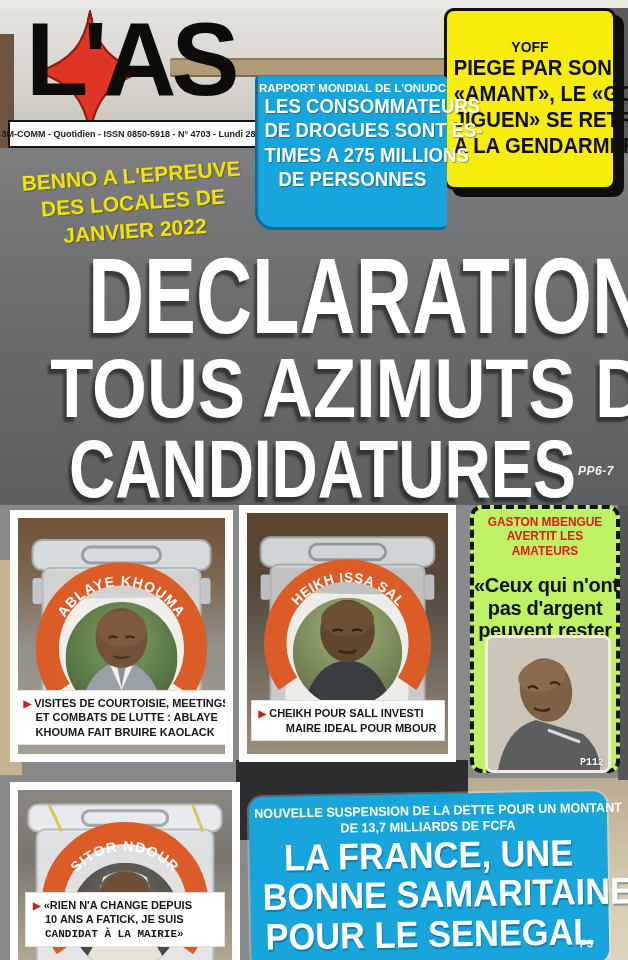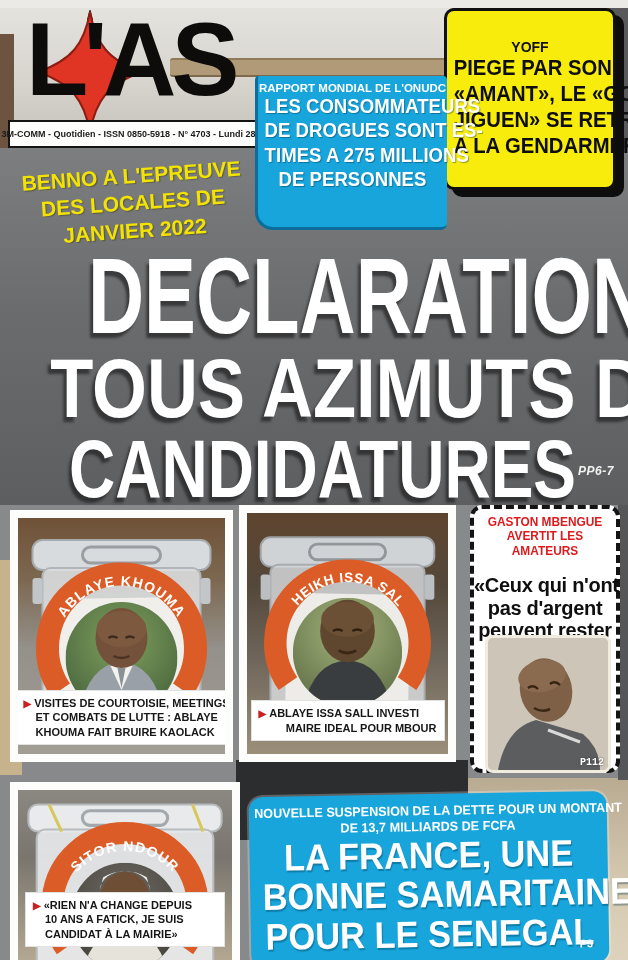--- a/index.html
+++ b/index.html
@@ -78,21 +78,21 @@
   .bullet{color:#c92121;font-size:10px;margin-right:3px;}
 
   .card1{left:10px;top:510px;width:223px;height:252px;}
   .ph1{background:linear-gradient(180deg,#6f5238 0%,#7c6850 26%,#94908a 55%,#a29e95 100%);}
   .card2{left:239px;top:505px;width:217px;height:257px;}
   .ph2{background:linear-gradient(180deg,#5e442e 0%,#54483a 30%,#6e655a 60%,#9c8f7a 100%);}
   .card3{left:10px;top:782px;width:230px;height:186px;}
   .ph3{background:linear-gradient(180deg,#8b8781 0%,#7a766f 40%,#b3a791 100%);}
 
   
-  .gaston-box{left:470px;top:505px;width:150px;height:268px;background:#ffffff;
+  .gaston-box{left:470px;top:505px;width:150px;height:268px;background:#bef264;
               border:4px dashed #141414;border-radius:12px;box-sizing:border-box;
               text-align:center;padding-top:6px;}
   .gaston-kicker{font-size:12.5px;line-height:1.15;font-weight:bold;color:#df1a1c;
                  transform:scaleX(.95);}
   .gaston-quote{margin-top:16px;}
   .gaston-quote span{display:block;font-size:20px;line-height:1.12;font-weight:bold;
                      color:#0f0f0f;letter-spacing:-.3px;white-space:nowrap;}
   .gaston-photo{position:absolute;left:11px;top:126px;width:120px;height:132px;
                 border-radius:8px;border:3px solid #f0ece0;overflow:hidden;
                 background:linear-gradient(160deg,#d8d2c6 0%,#c9c2b4 40%,#b5ad9e 100%);}
@@ -238,21 +238,21 @@
           <ellipse cx="103" cy="106" rx="27" ry="18" fill="#6b5036"></ellipse>
           <path d="M88,118 q5,-3 10,0 M108,118 q5,-3 10,0" stroke="#2e2012" stroke-width="2.5" fill="none"></path>
           <path d="M94,138 q9,5 18,0" stroke="#3a2817" stroke-width="3" fill="none"></path>
         </g>
         <path d="M42,172 A74,74 0 1 1 164,172" fill="none" stroke="#db5c26" stroke-width="23"></path>
         <text font-size="14" font-weight="bold" fill="#ffffff" letter-spacing="0.5">
           <textPath href="#arcTextB" startOffset="50%" text-anchor="middle">CHEIKH ISSA SALL</textPath>
         </text>
       </svg>
       <div class="caption" style="bottom:14px;width:178px;">
-        <p><span class="bullet">▶</span><span>ABLAYE ISSA SALL INVESTI</span></p>
+        <p><span class="bullet">▶</span><span>CHEIKH POUR SALL INVESTI</span></p>
         <p style="padding-left:12px;text-align:right;"><span>MAIRE IDEAL POUR MBOUR</span></p>
       </div>
     </div>
   </div>
 
   <div class="abs photo-card card3">
     <div class="photo-area ph3">
       <svg viewBox="0 0 206 200" width="214" height="194" preserveAspectRatio="xMidYMin slice">
         <defs>
           <clipPath id="clipC">
@@ -277,21 +277,21 @@
           <path d="M96,122 q7,4 14,0" stroke="#3f2c1a" stroke-width="2.4" fill="none"></path>
         </g>
         <path d="M46,152 A70,70 0 1 1 160,152" fill="none" stroke="#db5c26" stroke-width="21"></path>
         <text font-size="13.5" font-weight="bold" fill="#ffffff" letter-spacing="1">
           <textPath href="#arcTextC" startOffset="50%" text-anchor="middle">SITOR NDOUR</textPath>
         </text>
       </svg>
       <div class="caption" style="bottom:14px;width:184px;">
         <p><span class="bullet">▶</span><span>«RIEN N'A CHANGE DEPUIS</span></p>
         <p style="padding-left:12px;"><span>10 ANS A FATICK, JE SUIS</span></p>
-        <p style="padding-left:12px;"><span>CANDIDAT À LA MAIRIE»</span></p>
+        <p style="padding-left:12px;font-family:Liberation Mono, monospace;"><span>CANDIDAT À LA MAIRIE»</span></p>
       </div>
     </div>
   </div>
 
   <div class="abs gaston-box">
     <div class="gaston-kicker">
       <span>GASTON MBENGUE</span><br>
       <span>AVERTIT LES AMATEURS</span>
     </div>
     <div class="gaston-quote">

